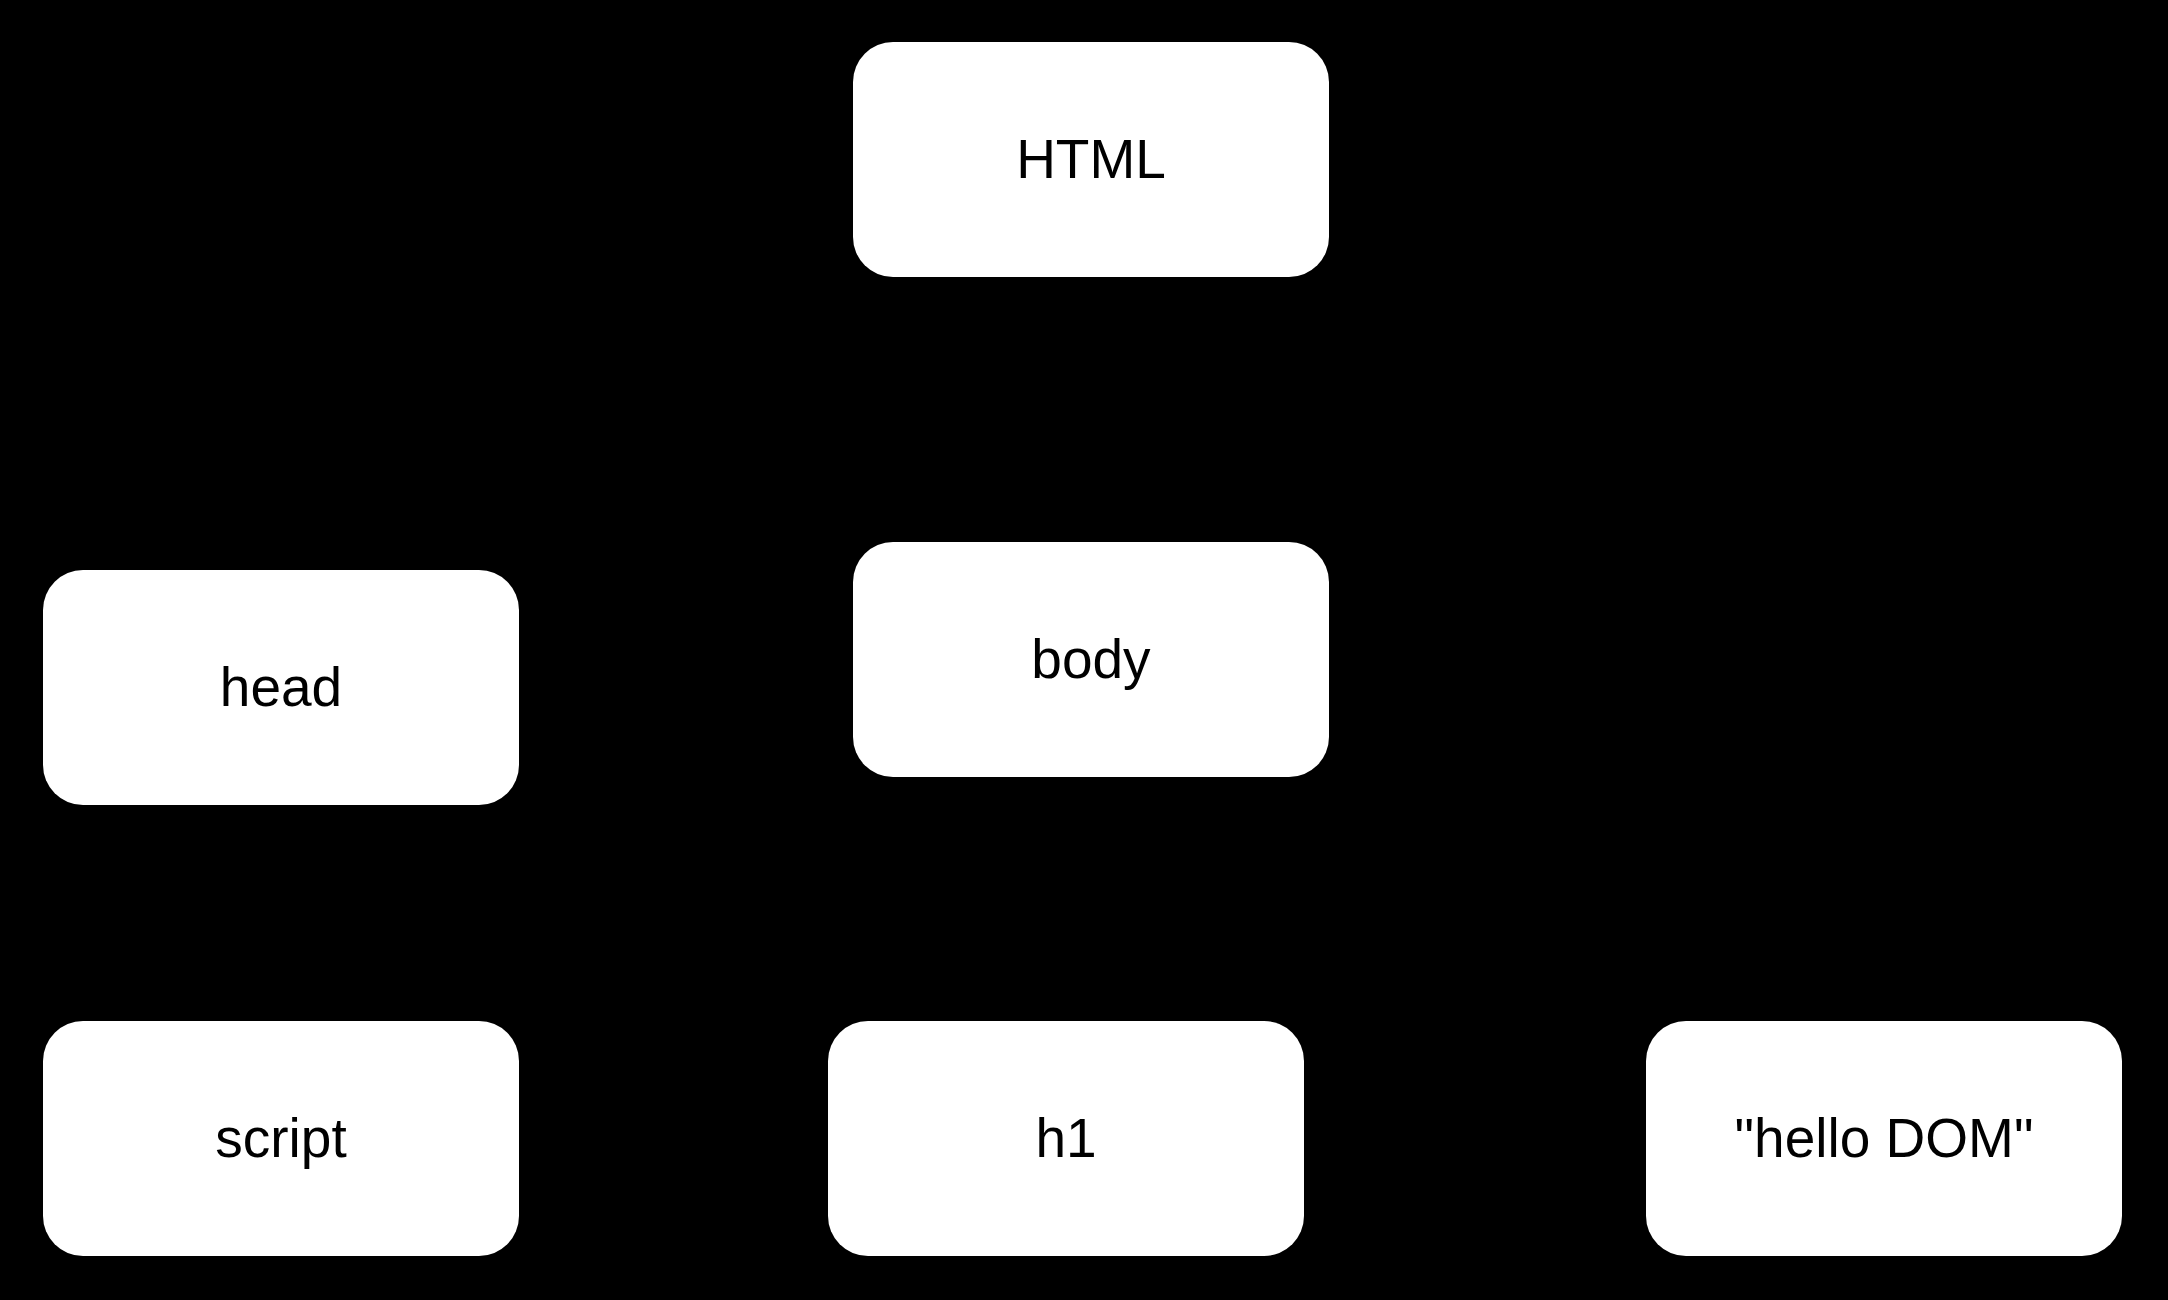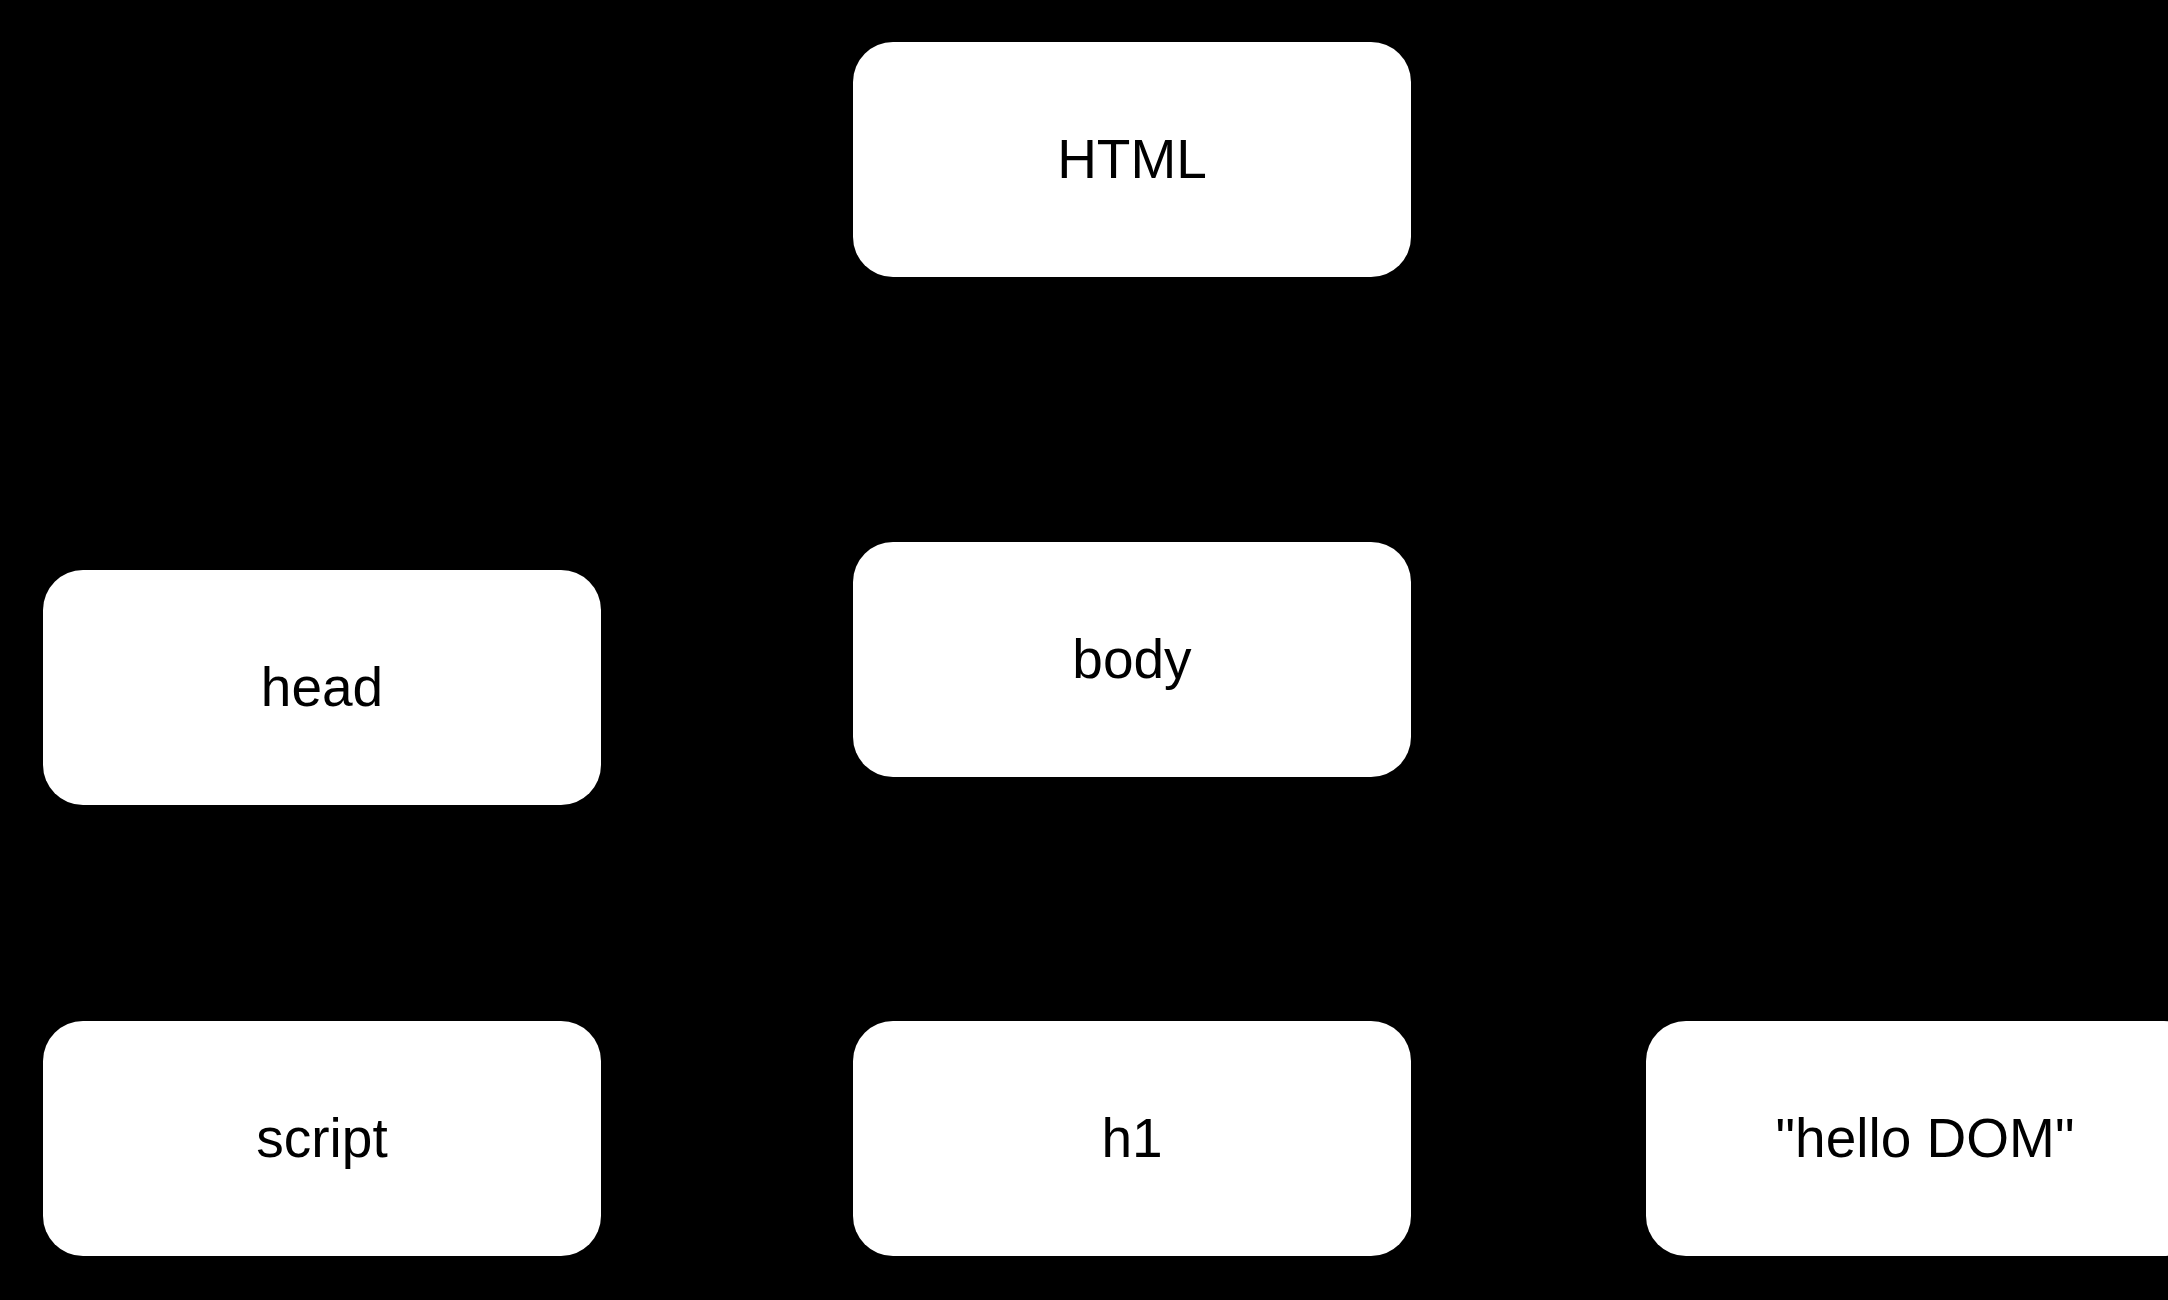--- a/index.html
+++ b/index.html
@@ -19,40 +19,40 @@
     background: var(--bg);
     overflow: hidden;
     font-family: "Liberation Sans", sans-serif;
   }
   .canvas {
     position: absolute;
     inset: 0;
   }
   .node {
     position: absolute;
-    width: 558px;
+    width: 476px;
     height: 235px;
     background: var(--node-fill);
     border-radius: 40px;
     display: flex;
     align-items: center;
     justify-content: center;
   }
   .node .label {
     color: var(--node-text);
     font-size: 55px;
     line-height: 1;
     white-space: nowrap;
   }
   
   .pos-html    { left: 853px;  top: 42px;   }
   .pos-head    { left: 43px;   top: 542px; margin-top: 28px;  }
   .pos-body    { left: 853px;  top: 542px;  }
   .pos-script  { left: 43px;   top: 1021px; }
-  .pos-h1      { left: 853px;  top: 1021px; }
+  .pos-h1      { left: 828px;  top: 1021px; }
   .pos-hellodom{ left: 1646px; top: 1021px; }
 </style>
 </head>
 <body>
 
 <div class="canvas">
 
   <div class="node pos-html">
     <span class="label">HTML</span>
   </div>

